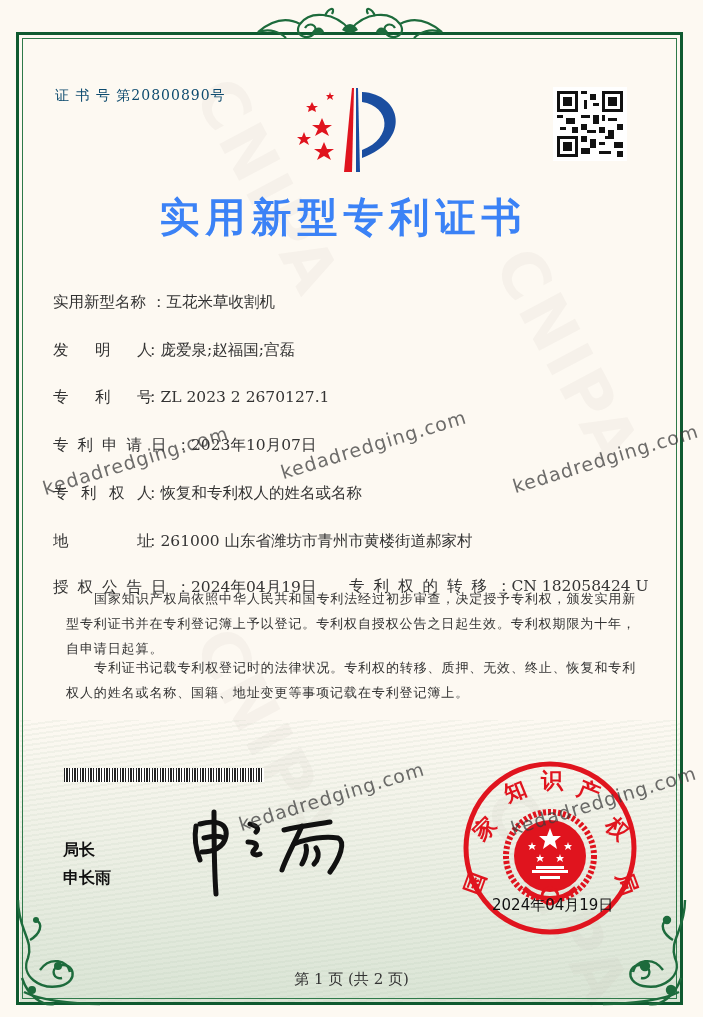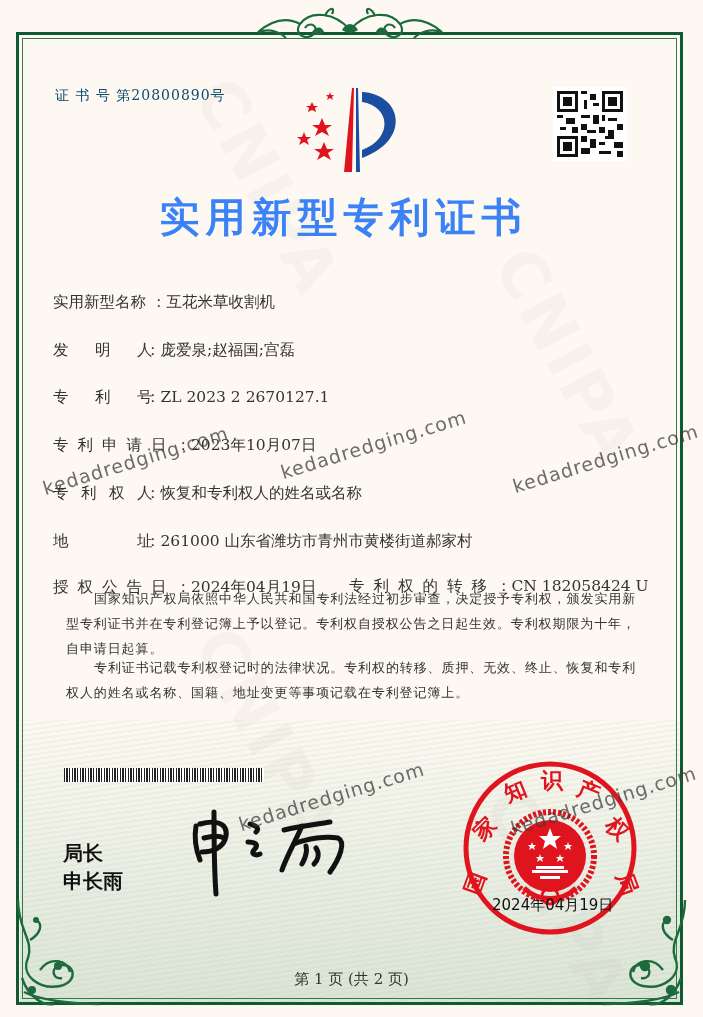--- a/index.html
+++ b/index.html
@@ -41,21 +41,21 @@
   .field .val { display: inline-block; margin-top: 27px; }
   .spread { letter-spacing: 9px; }
   .para {
     position: absolute; left: 66px; width: 580px; font-size: 13px; line-height: 25px;
     color:#333; text-indent: 28px; letter-spacing: 0.9px;
   }
   .para.p1 { top: 586px; left: 66px; }
   .para.p2 { top: 655px; }
   .barcode { position: absolute; left: 64px; top: 768px; width: 200px; height: 14px;
     background: repeating-linear-gradient(90deg,#222 0 1px,#fff 1px 2px,#222 2px 4px,#fff 4px 5px,#222 5px 6px,#fff 6px 8px); }
-  .director { position: absolute; left: 63px; font-family: "DejaVu Sans", sans-serif; font-size: 20px; font-weight: bold; color:#111; }
+  .director { position: absolute; left: 63px; font-family: "DejaVu Sans", sans-serif; font-size: 16px; font-weight: bold; color:#111; }
   .signature { position: absolute; left: 190px; top: 808px; }
   .seal { position: absolute; left: 460px; top: 758px; }
   .seal-date { position: absolute; left: 492px; top: 896px; font-family: "DejaVu Sans", sans-serif; font-size: 15px; color:#111; }
   .footer { position: absolute; left: 0; right: 0; top: 970px; text-align: center; font-size: 15px; color:#333; }
   .wm {
     position: absolute; font-family: "DejaVu Sans", sans-serif; font-size: 19px;
     color: rgba(60,60,60,0.75); transform: rotate(-17deg); transform-origin: left top;
     letter-spacing: 1px; white-space: nowrap;
   }
 </style>

